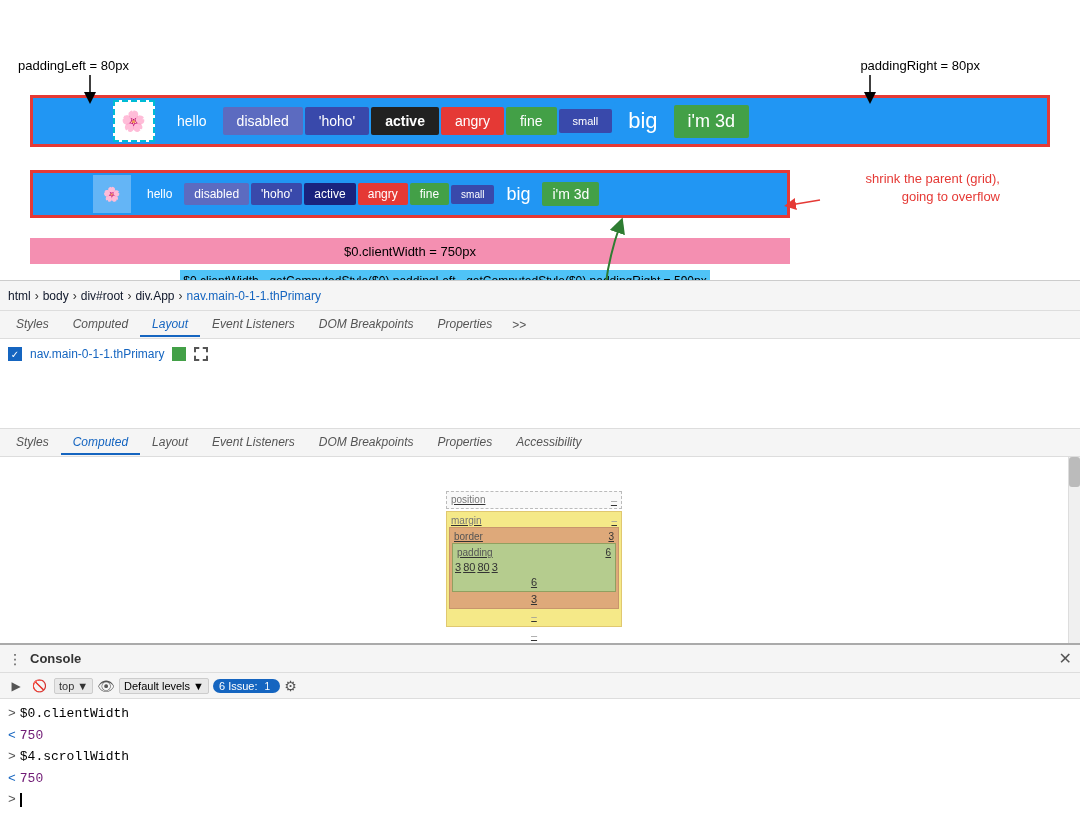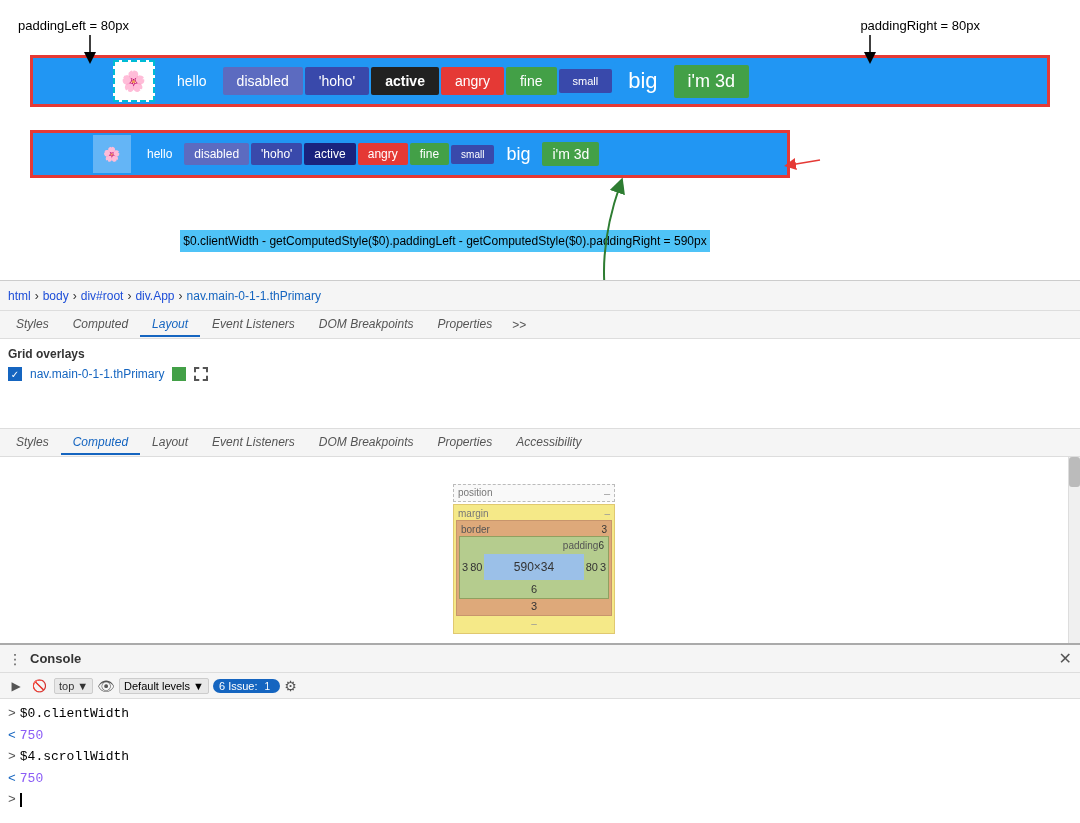--- a/index.html
+++ b/index.html
@@ -10,20 +10,21 @@
       min-height: 823px;
       position: relative;
       overflow: hidden;
     }
 
     
     .annotation-area {
       position: relative;
       padding: 10px 0 0 0;
       height: 280px;
+      margin-top: 40px;
     }
 
     .annot-arrow-left {
       position: absolute;
       top: 18px;
       left: 18px;
       font-size: 13px;
       color: #000;
     }
     .annot-arrow-right {
@@ -202,21 +203,21 @@
       display: flex;
       align-items: center;
       padding: 0 8px;
       gap: 4px;
       font-size: 12px;
       color: #333;
     }
 
     .breadcrumb-item {
       cursor: pointer;
-      color: #1d4ed8;
+      color: #0f172a;
     }
     .breadcrumb-item.selected { color: #1565c0; }
 
     
     .tabs-bar {
       height: 28px;
       background: #f5f5f5;
       border-bottom: 1px solid #ddd;
       display: flex;
       align-items: center;
@@ -307,23 +308,24 @@
       flex: 1;
       padding: 8px;
       display: flex;
       align-items: center;
       justify-content: center;
     }
 
     
     .box-model {
       position: relative;
-      width: 162px;
+      width: 176px;
       font-size: 11px;
       color: #333;
+      text-decoration: underline;
     }
 
     
     .scroll-bar {
       width: 12px;
       background: #f0f0f0;
       border-left: 1px solid #ddd;
       position: relative;
     }
     .scroll-thumb {
@@ -446,21 +448,21 @@
       padding: 1px 0;
       line-height: 1.5;
     }
 
     .console-prompt {
       color: #555;
       font-size: 13px;
     }
 
     .console-input { color: #000; }
-    .console-output { color: #8b5cf6; }
+    .console-output { color: #701a75; }
     .console-cursor {
       display: inline-block;
       width: 2px;
       height: 14px;
       background: #000;
       animation: blink 1s step-end infinite;
     }
 
     @keyframes blink {
       50% { opacity: 0; }
@@ -517,21 +519,28 @@
       <span class="nav-item-small hoho">'hoho'</span>
       <span class="nav-item-small active">active</span>
       <span class="nav-item-small angry">angry</span>
       <span class="nav-item-small fine">fine</span>
       <span class="nav-item-small small">small</span>
       <span class="nav-item-small big">big</span>
       <span class="nav-item-small im3d">i'm 3d</span>
     </div>
   </div>
 
-
+  <div class="shrink-label">
+    <span>shrink the parent (grid),</span><br>
+    <span>going to overflow</span>
+  </div>
+
+  <div class="measure-bar-pink">
+    <span>$0.clientWidth = 750px</span>
+  </div>
 
   <div class="measure-bar-blue">
     <span>$0.clientWidth - getComputedStyle($0).paddingLeft - getComputedStyle($0).paddingRight = 590px</span>
   </div>
 
   <div class="js-label">
     <span>I want to get the width of these green one</span><br>
     <span>using javascript,</span><br>
     <span>as reported by Chrome's page inspector</span>
   </div>
@@ -577,21 +586,20 @@
     <span class="tab-item">Styles</span>
     <span class="tab-item">Computed</span>
     <span class="tab-item active-tab">Layout</span>
     <span class="tab-item">Event Listeners</span>
     <span class="tab-item">DOM Breakpoints</span>
     <span class="tab-item">Properties</span>
     <span class="tab-more">&gt;&gt;</span>
   </div>
 
   <div class="layout-panel">
-    <div class="grid-overlays-title">Grid overlays</div>
     <div class="grid-overlay-row">
       <div class="checkbox-blue">✓</div>
       <span class="breadcrumb-item selected">nav.main-0-1-1.thPrimary</span>
       <span class="grid-color-box"></span>
       <span class="grid-color-pattern"></span>
     </div>
   </div>
 
   <div class="tabs-bar-lower">
     <span class="tab-item">Styles</span>
@@ -619,29 +627,28 @@
             <span style="color:#999;">–</span>
           </div>
 
           <div style="border:1px solid #c8956c; background:#dea97a; padding:2px; position:relative;">
             <div style="display:flex; justify-content:space-between; font-size:10px; padding:1px 2px;">
               <span style="color:#555;">border</span>
               <span>3</span>
             </div>
 
             <div style="border:1px solid #90a060; background:#b5cc8e; padding:2px; position:relative;">
-              <div style="display:flex; justify-content:flex-end; font-size:10px; padding:1px 2px;">
+              <div style="display:flex; justify-content:space-between; font-size:10px; padding:1px 2px;">
                 <span style="color:#555;">padding</span>
                 <span>6</span>
               </div>
 
               <div style="display:flex; align-items:center; gap:2px; margin:2px 0;">
                 <span style="font-size:11px;">3</span>
                 <span style="font-size:11px;">80</span>
-                <div style="flex:1; background:#9bc0e8; text-align:center; font-size:12px; padding:6px 2px;">590×34</div>
                 <span style="font-size:11px;">80</span>
                 <span style="font-size:11px;">3</span>
               </div>
               <div style="text-align:center; font-size:11px; padding:1px;">6</div>
             </div>
             <div style="text-align:center; font-size:11px; padding:1px;">3</div>
           </div>
           <div style="text-align:center; font-size:10px; color:#999; padding:2px;">–</div>
         </div>
         <div style="text-align:center; font-size:11px; color:#999; padding:2px;">–</div>

